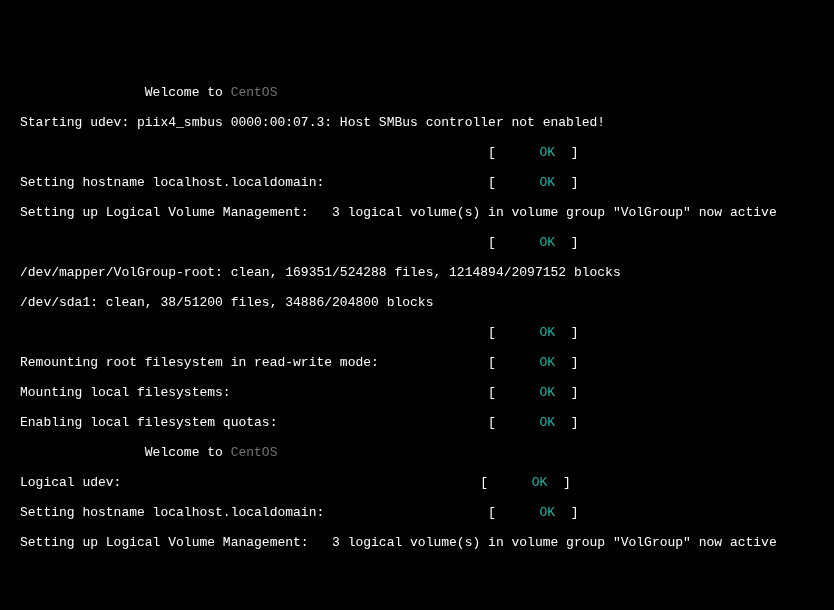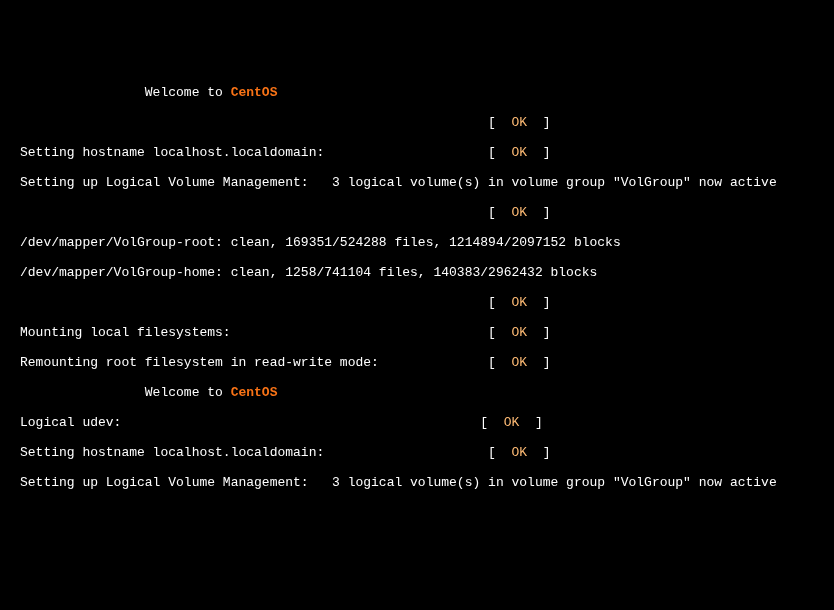--- a/index.html
+++ b/index.html
@@ -9,39 +9,41 @@
       font-family: "Courier New", monospace;
       font-size: 13px;
       line-height: 15px;
       padding: 10px 20px;
       width: 834px;
       height: 610px;
       overflow: hidden;
       white-space: pre;
     }
     .line { display: block; }
-    .cyan { color: #f97316; font-weight: bold; }
-    .green { color: #fdba74; }
+    .cyan { color: #737373; }
+    .green { color: #14b8a6; margin-left: 28px; }
   </style>
 </head>
 <body>
 
 
 
 <div>
 <span class="line"><span>                Welcome to </span><span class="cyan">CentOS</span></span>
+<span class="line">Starting udev: piix4_smbus 0000:00:07.3: Host SMBus controller not enabled!</span>
 <span class="line"><span>                                                            </span><span>[  </span><span class="green">OK</span><span>  ]</span></span>
 <span class="line"><span>Setting hostname localhost.localdomain:                     </span><span>[  </span><span class="green">OK</span><span>  ]</span></span>
 <span class="line">Setting up Logical Volume Management:   3 logical volume(s) in volume group "VolGroup" now active</span>
 <span class="line"><span>                                                            </span><span>[  </span><span class="green">OK</span><span>  ]</span></span>
 <span class="line">/dev/mapper/VolGroup-root: clean, 169351/524288 files, 1214894/2097152 blocks</span>
-<span class="line">/dev/mapper/VolGroup-home: clean, 1258/741104 files, 140383/2962432 blocks</span>
+<span class="line">/dev/sda1: clean, 38/51200 files, 34886/204800 blocks</span>
 <span class="line"><span>                                                            </span><span>[  </span><span class="green">OK</span><span>  ]</span></span>
+<span class="line"><span>Remounting root filesystem in read-write mode:              </span><span>[  </span><span class="green">OK</span><span>  ]</span></span>
 <span class="line"><span>Mounting local filesystems:                                 </span><span>[  </span><span class="green">OK</span><span>  ]</span></span>
-<span class="line"><span>Remounting root filesystem in read-write mode:              </span><span>[  </span><span class="green">OK</span><span>  ]</span></span>
+<span class="line"><span>Enabling local filesystem quotas:                           </span><span>[  </span><span class="green">OK</span><span>  ]</span></span>
 <span class="line"><span>                Welcome to </span><span class="cyan">CentOS</span></span>
 <span class="line"><span>Logical udev:                                              </span><span>[  </span><span class="green">OK</span><span>  ]</span></span>
 <span class="line"><span>Setting hostname localhost.localdomain:                     </span><span>[  </span><span class="green">OK</span><span>  ]</span></span>
 <span class="line">Setting up Logical Volume Management:   3 logical volume(s) in volume group "VolGroup" now active</span>
 
 
 
 
 
 

